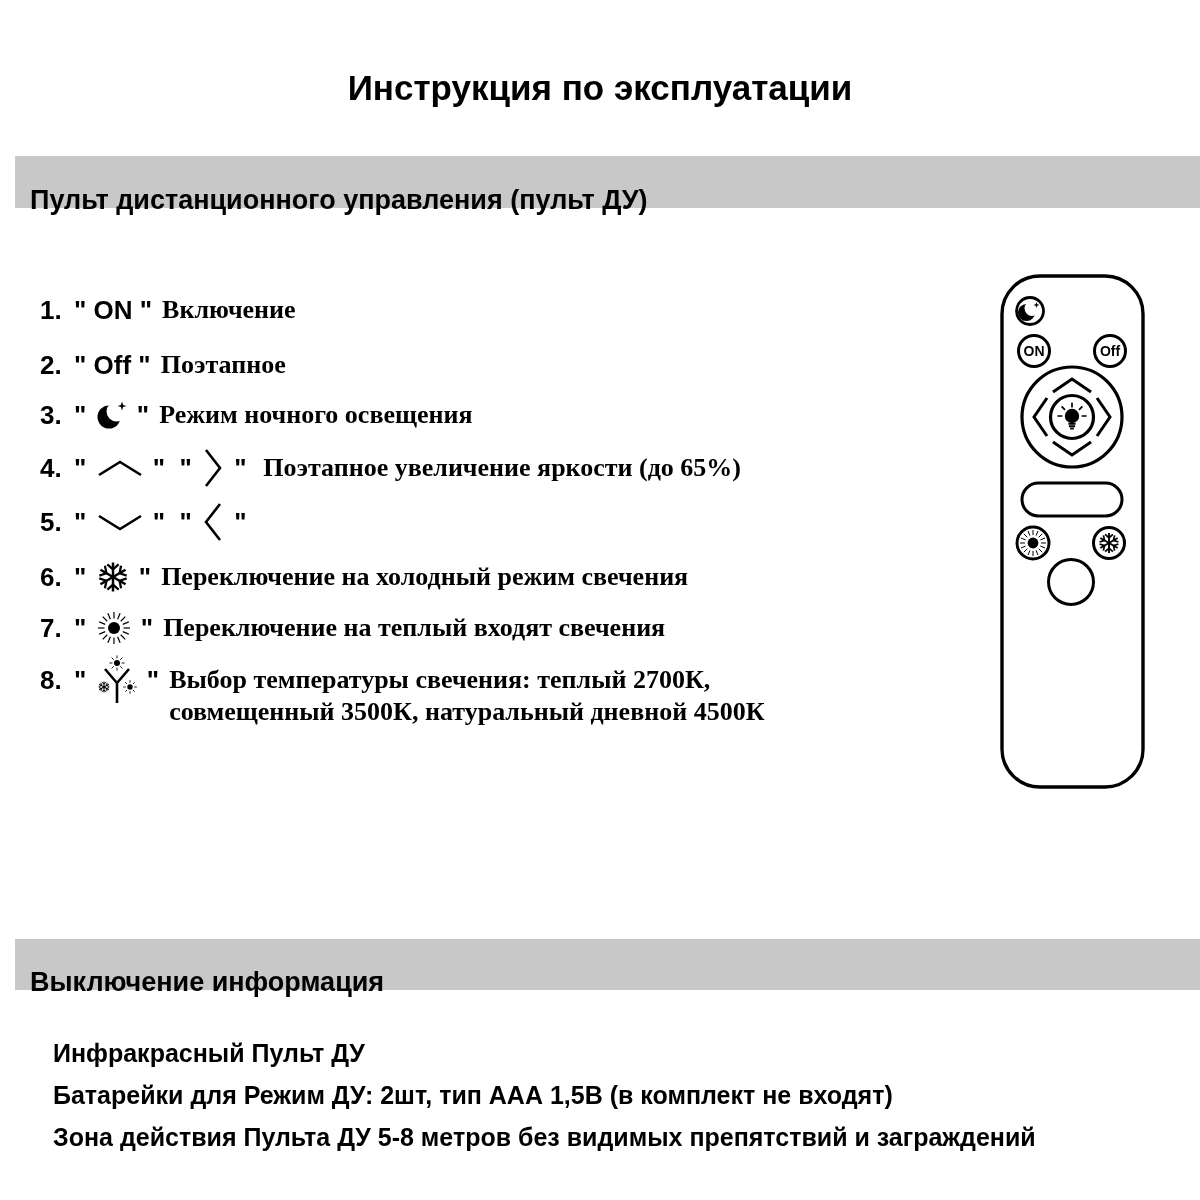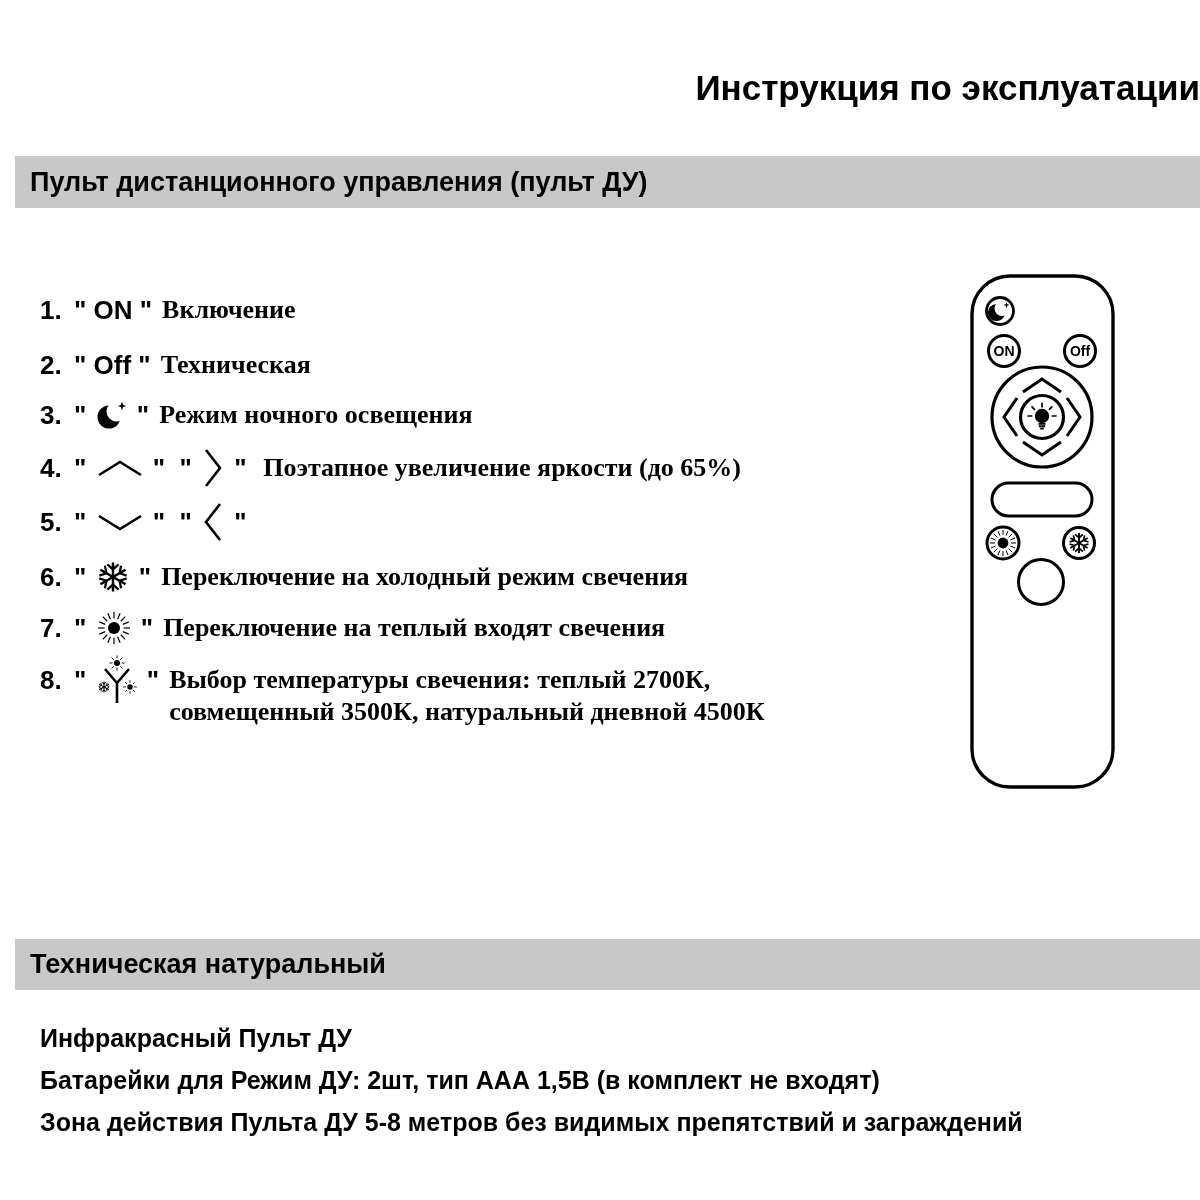--- a/index.html
+++ b/index.html
@@ -4,66 +4,66 @@
 <style>
   html,body{margin:0;padding:0;}
   body{
     width:1200px;height:1200px;position:relative;overflow:hidden;
     background:#ffffff;color:#000;
     font-family:"Liberation Sans","DejaVu Sans",sans-serif;
     font-weight:bold;
   }
   .page-title{
     position:absolute;top:70px;left:0;width:1200px;
-    text-align:right;font-size:35px;line-height:36px;
+    text-align:center;font-size:35px;line-height:36px;
   }
   .bar{
     position:absolute;left:15px;width:1185px;background:#c8c8c8;
   }
   .bar-remote{top:156px;height:52px;}
   .bar-tech{top:939px;height:51px;}
-  .bar .bar-label{display:block;margin-left:15px;font-size:27px;}
+  .bar .bar-label{display:block;margin-left:15px;font-size:27px;margin-top:18px;}
   .bar-remote .bar-label{line-height:52px;}
   .bar-tech .bar-label{line-height:51px;}
   .list-item{
     position:absolute;left:40px;display:flex;align-items:flex-start;
     font-size:26px;line-height:32px;
   }
   .num{width:34px;flex:none;}
   .tokens{white-space:pre;}
   .tk{white-space:pre;}
   .tok-icon{
     display:inline-flex;align-items:center;justify-content:center;
     height:32px;vertical-align:top;margin:0 2px;
   }
   .tok-icon svg{overflow:visible;flex:none;}
   .desc{margin-left:10px;white-space:pre-wrap;font-family:Liberation Serif, serif;}
-  .tech-line{position:absolute;left:40px;font-size:25px;line-height:30px;}
-  .remote-wrap{position:absolute;left:965px;top:268px;width:160px;height:530px;}
+  .tech-line{position:absolute;left:53px;font-size:25px;line-height:30px;margin-top:15px;}
+  .remote-wrap{position:absolute;left:995px;top:268px;width:160px;height:530px;}
   svg text{font-family:"Liberation Sans","DejaVu Sans",sans-serif;font-weight:bold;}
 </style>
 </head>
 <body>
 
 <div class="page-title">Инструкция по эксплуатации</div>
 
 <div class="bar bar-remote">
   <span class="bar-label">Пульт дистанционного управления (пульт ДУ)</span>
 </div>
 
 <div id="instruction-list">
     <div class="list-item" style="top: 294px;">
       <span class="num">1.</span>
       <span class="tokens"><span class="tk">" ON "</span></span>
       <span class="desc">Включение</span>
     </div>
     <div class="list-item" style="top: 349px;">
       <span class="num">2.</span>
       <span class="tokens"><span class="tk">" Off "</span></span>
-      <span class="desc">Техническая</span>
+      <span class="desc">Поэтапное</span>
     </div>
     <div class="list-item" style="top: 399px;">
       <span class="num">3.</span>
       <span class="tokens"><span class="tk">" </span><span class="tok-icon"><svg width="32" height="34" viewBox="0 0 32 34">
             <circle cx="13" cy="19" r="11.5" fill="#000"></circle>
             <circle cx="20.5" cy="13.5" r="10" fill="#fff"></circle>
             <path d="M26 3.6 L27.1 6.9 L30.4 8 L27.1 9.1 L26 12.4 L24.9 9.1 L21.6 8 L24.9 6.9 Z" fill="#000"></path>
           </svg></span><span class="tk"> "</span></span>
       <span class="desc">Режим ночного освещения</span>
     </div>
@@ -268,18 +268,18 @@
           <line x1="-4.50" y1="-2.60" x2="-9.45" y2="-0.98" stroke="#000" stroke-width="1.71"></line>
           <line x1="-4.50" y1="-2.60" x2="-5.58" y2="-7.69" stroke="#000" stroke-width="1.71"></line>
         </g>
     </g>
 
     <circle cx="76" cy="314" r="22.5" fill="none" stroke="#000" stroke-width="3"></circle>
   </svg>
 </div>
 
 <div class="bar bar-tech">
-  <span class="bar-label">Техническая натуральный</span>
+  <span class="bar-label">Выключение информация</span>
 </div>
 
 <div class="tech-line" style="top:1023px">Инфракрасный Пульт ДУ</div>
 <div class="tech-line" style="top:1065px">Батарейки для Режим ДУ: 2шт, тип ААА 1,5В (в комплект не входят)</div>
 <div class="tech-line" style="top:1107px">Зона действия Пульта ДУ 5-8 метров без видимых препятствий и заграждений</div>
 
 </body></html>

